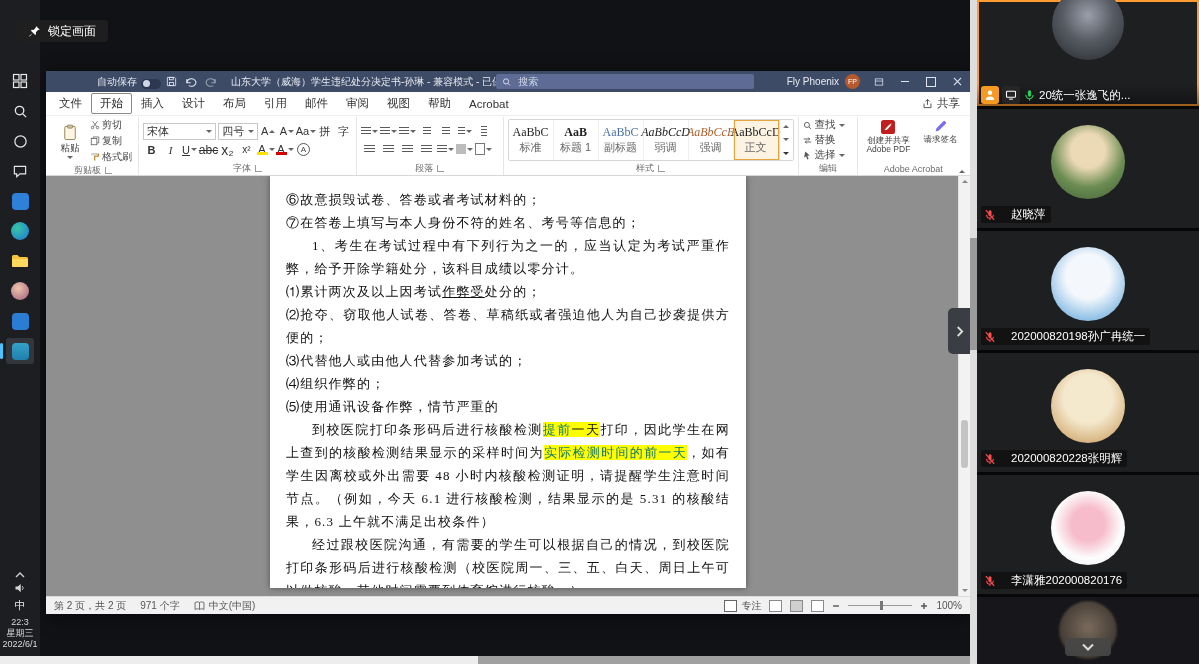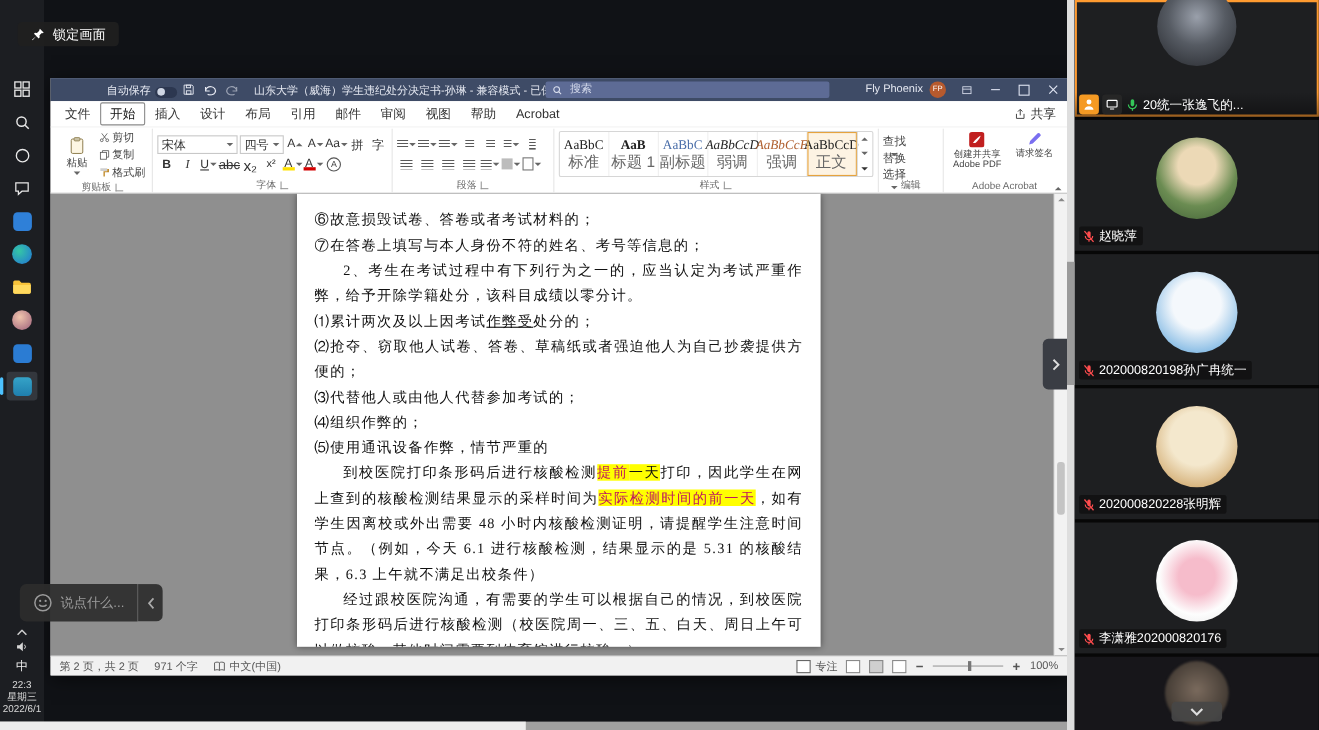--- a/index.html
+++ b/index.html
@@ -54,35 +54,35 @@
   .frow{display:flex;align-items:center;gap:2px;}
   .bars{width:11px;height:9px;background:repeating-linear-gradient(to bottom,#5a5a5a 0 1px,transparent 1px 3px);}
   .ubar{display:inline-block;width:11px;height:3px;margin-top:-2px;}
   .stack{display:flex;flex-direction:column;align-items:center;line-height:10px;}
   .pastebtn{display:flex;flex-direction:column;align-items:center;justify-content:center;width:36px;gap:1px;font-size:9.5px;color:#444;}
   .circA{border:1px solid #555;border-radius:50%;width:11px;height:11px;font-size:8px;line-height:11px;text-align:center;display:inline-block;color:#444;}
   
   .stylebox{display:flex;border:1px solid #d6d6d6;border-radius:2px;height:40px;overflow:hidden;background:#fff;}
   .stylecard{width:44px;display:flex;flex-direction:column;align-items:center;justify-content:center;border-right:1px solid #efefef;}
   .stylecard .pv{font-family:"Liberation Serif",serif;font-size:12px;color:#222;line-height:15px;white-space:nowrap;}
-  .stylecard .nm{font-size:14px;color:#666;white-space:nowrap;}
+  .stylecard .nm{font-size:11px;color:#666;white-space:nowrap;}
   .stylecard.sel{background:#fdf3e3;outline:1px solid #e6a33e;outline-offset:-1px;}
   .style-arrows{width:13px;display:flex;flex-direction:column;border-left:1px solid #ddd;}
   .style-arrows div{flex:1;display:flex;align-items:center;justify-content:center;}
   .triu{width:0;height:0;border-left:3px solid transparent;border-right:3px solid transparent;border-bottom:3.5px solid #666;}
-  .edit-item{display:flex;align-items:center;gap:3px;font-size:10.5px;color:#444;height:13px;flex-direction:column;}
+  .edit-item{display:flex;align-items:center;gap:3px;font-size:10.5px;color:#444;height:13px;}
   .abtn{width:52px;display:flex;flex-direction:column;align-items:center;gap:2px;font-size:8.5px;color:#444;text-align:center;line-height:9px;}
   .ribbon-collapse{position:absolute;right:5px;bottom:4px;}
   
   .docarea{flex:1;background:#8f8f8f;position:relative;display:flex;justify-content:center;overflow:hidden;}
   .page{width:476px;background:#fff;box-shadow:0 0 6px rgba(0,0,0,.45);padding:12px 16px 0;box-sizing:border-box;height:calc(100% - 8px);overflow:hidden;}
   .doc-p{margin:0;font-size:13px;line-height:23px;color:#111;text-align:justify;letter-spacing:1.2px;font-family:"Liberation Serif","DejaVu Serif",serif;}
   .doc-p.indent{text-indent:2em;}
   .hl{background:#ffff00;}
-  .red{color:#be185d;}
+  .red{color:#0f766e;}
   .ul{text-decoration:underline;}
   .wscroll{position:absolute;right:0;top:0;bottom:0;width:11px;background:#f2f2f2;border-left:1px solid #e2e2e2;}
   .wthumb{position:absolute;top:58%;left:2px;width:7px;height:48px;background:#c4c4c4;border-radius:3px;}
   .wsarr{position:absolute;left:0;width:11px;height:11px;display:flex;align-items:center;justify-content:center;}
   
   .statusbar{height:17px;background:#f1f1f1;border-top:1px solid #dcdcdc;display:flex;align-items:center;font-size:10px;color:#555;padding:0 8px;gap:14px;flex:0 0 auto;}
   .sb-right{margin-left:auto;display:flex;align-items:center;gap:8px;}
   .vic{width:11px;height:10px;border:1px solid #8a8a8a;background:#fff;}
   .vic.on{background:#cfcfcf;}
   .zoomtrack{width:64px;height:1px;background:#9a9a9a;position:relative;}
@@ -106,21 +106,21 @@
   .av{position:absolute;left:50%;transform:translateX(-50%);border-radius:50%;}
   .t1 .av{width:72px;height:72px;top:-12px;}
   .t .av{width:74px;height:74px;top:16px;}
   .t6 .av{width:58px;height:58px;top:4px;}
   .av1{background:radial-gradient(circle at 50% 38%,#9aa0ab 0%,#565b63 45%,#24262b 100%);}
   .av2{background:radial-gradient(circle at 50% 35%,#ecd9b6 0%,#ecd9b6 28%,#6b8c52 60%,#3f5e35 100%);}
   .av3{background:radial-gradient(circle at 50% 40%,#f4f8fc 0%,#f4f8fc 38%,#8fc0e6 75%,#5e9cc9 100%);}
   .av4{background:radial-gradient(circle at 50% 40%,#f4e8cd 0%,#f4e8cd 42%,#d4af77 80%,#b08c55 100%);}
   .av5{background:radial-gradient(circle at 50% 45%,#f6bccb 0%,#f6bccb 30%,#fdfdfd 62%,#e6e6e6 100%);}
   .av6{background:radial-gradient(circle at 50% 45%,#7a6a5d 0%,#4a4139 60%,#2a2622 100%);filter:blur(1px);}
-  .namechip{position:absolute;left:4px;bottom:5px;display:flex;align-items:center;gap:3px;background:rgba(12,12,12,.62);border-radius:2px;padding:1px 5px 1px 3px;font-size:11.5px;color:#fff;max-width:calc(100% - 8px);box-sizing:border-box;white-space:nowrap;overflow:hidden;}
+  .namechip{position:absolute;left:4px;bottom:5px;display:flex;align-items:center;gap:15px;background:rgba(12,12,12,.62);border-radius:2px;padding:1px 5px 1px 3px;font-size:11.5px;color:#fff;max-width:calc(100% - 8px);box-sizing:border-box;white-space:nowrap;overflow:hidden;}
   .namechip .nm{overflow:hidden;text-overflow:ellipsis;}
   .t1row{position:absolute;left:0;right:0;bottom:0;height:22px;display:flex;align-items:center;gap:3px;padding:0 4px;background:linear-gradient(transparent,rgba(0,0,0,.4));}
   .badge{width:18px;height:18px;border-radius:3px;display:flex;align-items:center;justify-content:center;flex:0 0 auto;}
   .b-host{background:#f59a23;}
   .b-share{background:rgba(40,40,40,.85);}
   .t1name{font-size:11.5px;color:#fff;white-space:nowrap;overflow:hidden;text-overflow:ellipsis;}
   .expand{position:absolute;left:50%;transform:translateX(-50%);bottom:8px;width:46px;height:18px;background:rgba(70,70,70,.92);border-radius:4px;display:flex;align-items:center;justify-content:center;}
 </style>
 </head>
 <body>
@@ -547,21 +547,21 @@
             </div>
         </div>
 
         <span class="ribbon-collapse"><span class="triu"></span></span>
       </div>
 
       <div class="docarea">
         <div class="page">
             <p class="doc-p"><span>⑥故意损毁试卷、答卷或者考试材料的；</span></p>
             <p class="doc-p"><span>⑦在答卷上填写与本人身份不符的姓名、考号等信息的；</span></p>
-            <p class="doc-p indent"><span>2、考生在考试过程中有下列行为之一的，应当认定为考试严重作弊，给予开除学籍处分，该科目成绩以零分计。</span></p>
+            <p class="doc-p indent"><span>1、考生在考试过程中有下列行为之一的，应当认定为考试严重作弊，给予开除学籍处分，该科目成绩以零分计。</span></p>
             <p class="doc-p"><span>⑴累计两次及以上因考试</span><span class="ul">作弊受</span><span>处分的；</span></p>
             <p class="doc-p"><span>⑵抢夺、窃取他人试卷、答卷、草稿纸或者强迫他人为自己抄袭提供方便的；</span></p>
             <p class="doc-p"><span>⑶代替他人或由他人代替参加考试的；</span></p>
             <p class="doc-p"><span>⑷组织作弊的；</span></p>
             <p class="doc-p"><span>⑸使用通讯设备作弊，情节严重的</span></p>
             <p class="doc-p indent"><span>到校医院打印条形码后进行核酸检测</span><span class="hl red">提前</span><span class="hl">一天</span><span>打印，因此学生在网上查到的核酸检测结果显示的采样时间为</span><span class="hl red">实际检测时间的前一天</span><span>，如有学生因离校或外出需要 48 小时内核酸检测证明，请提醒学生注意时间节点。（例如，今天 6.1 进行核酸检测，结果显示的是 5.31 的核酸结果，6.3 上午就不满足出校条件）</span></p>
             <p class="doc-p indent"><span>经过跟校医院沟通，有需要的学生可以根据自己的情况，到校医院打印条形码后进行核酸检测（校医院周一、三、五、白天、周日上午可以做核酸，其他时间需要到体育馆进行核酸。）</span></p>
           </div>
         <div class="wscroll">
           <span class="wsarr" style="top:0">
@@ -609,36 +609,20 @@
       </div>
     </div>
 
     <div class="lockchip">
       <svg width="13" height="13" viewBox="0 0 16 16" fill="#fff">
           <path d="M10.2 1.5l4.3 4.3-1.7.5-.5-.1-2.6 2.6.3 2.2-1.2 1.2-2.7-2.7-4 4.8-.7-.7 4.8-4L3.5 7l1.2-1.2 2.2.3 2.6-2.6-.1-.5z"></path>
         </svg>
       <span>锁定画面</span>
     </div>
 
-    <div class="chat">
-      <div class="chat-main">
-        <svg width="18" height="18" viewBox="0 0 16 16">
-            <circle cx="8" cy="8" r="6.5" fill="none" stroke="#9a9a9a" stroke-width="1.2"></circle>
-            <circle cx="5.8" cy="6.5" r=".9" fill="#9a9a9a"></circle>
-            <circle cx="10.2" cy="6.5" r=".9" fill="#9a9a9a"></circle>
-            <path d="M5 9.5a4 4 0 0 0 6 0" fill="none" stroke="#9a9a9a" stroke-width="1.2"></path>
-          </svg>
-        <span>说点什么...</span>
-      </div>
-      <div class="chat-collapse">
-        <svg width="7" height="11" viewBox="0 0 7 11" fill="none" stroke="#aaa" stroke-width="1.6">
-            <path d="M5.5 1L1.5 5.5 5.5 10"></path>
-          </svg>
-      </div>
-    </div>
 
     <div class="sbtoggle">
       <svg width="9" height="13" viewBox="0 0 10 14" fill="none" stroke="#ddd" stroke-width="2">
           <path d="M3 2l5 5-5 5"></path>
         </svg>
     </div>
 
     <div class="mvscroll">
         <span class="mvthumb"></span>
       </div>

